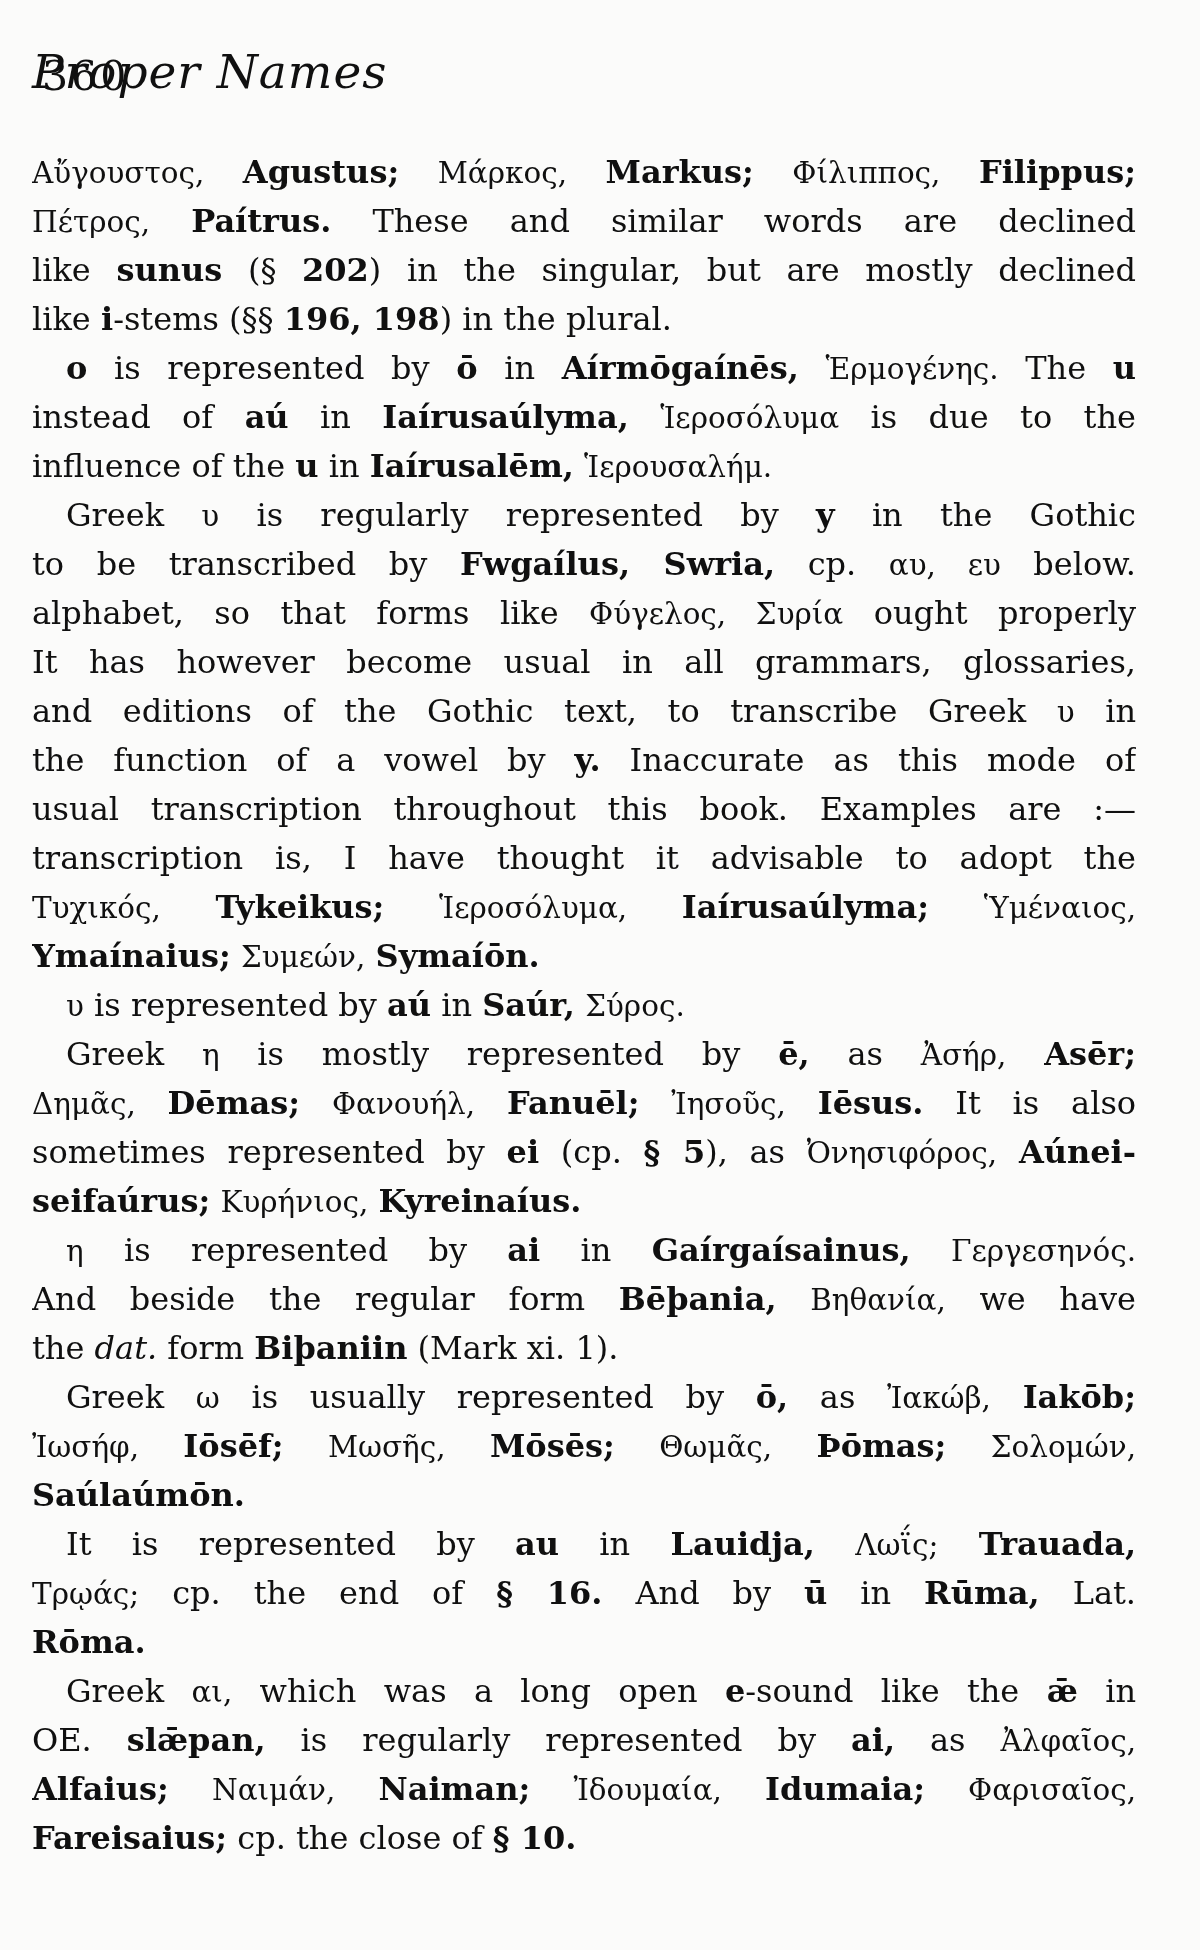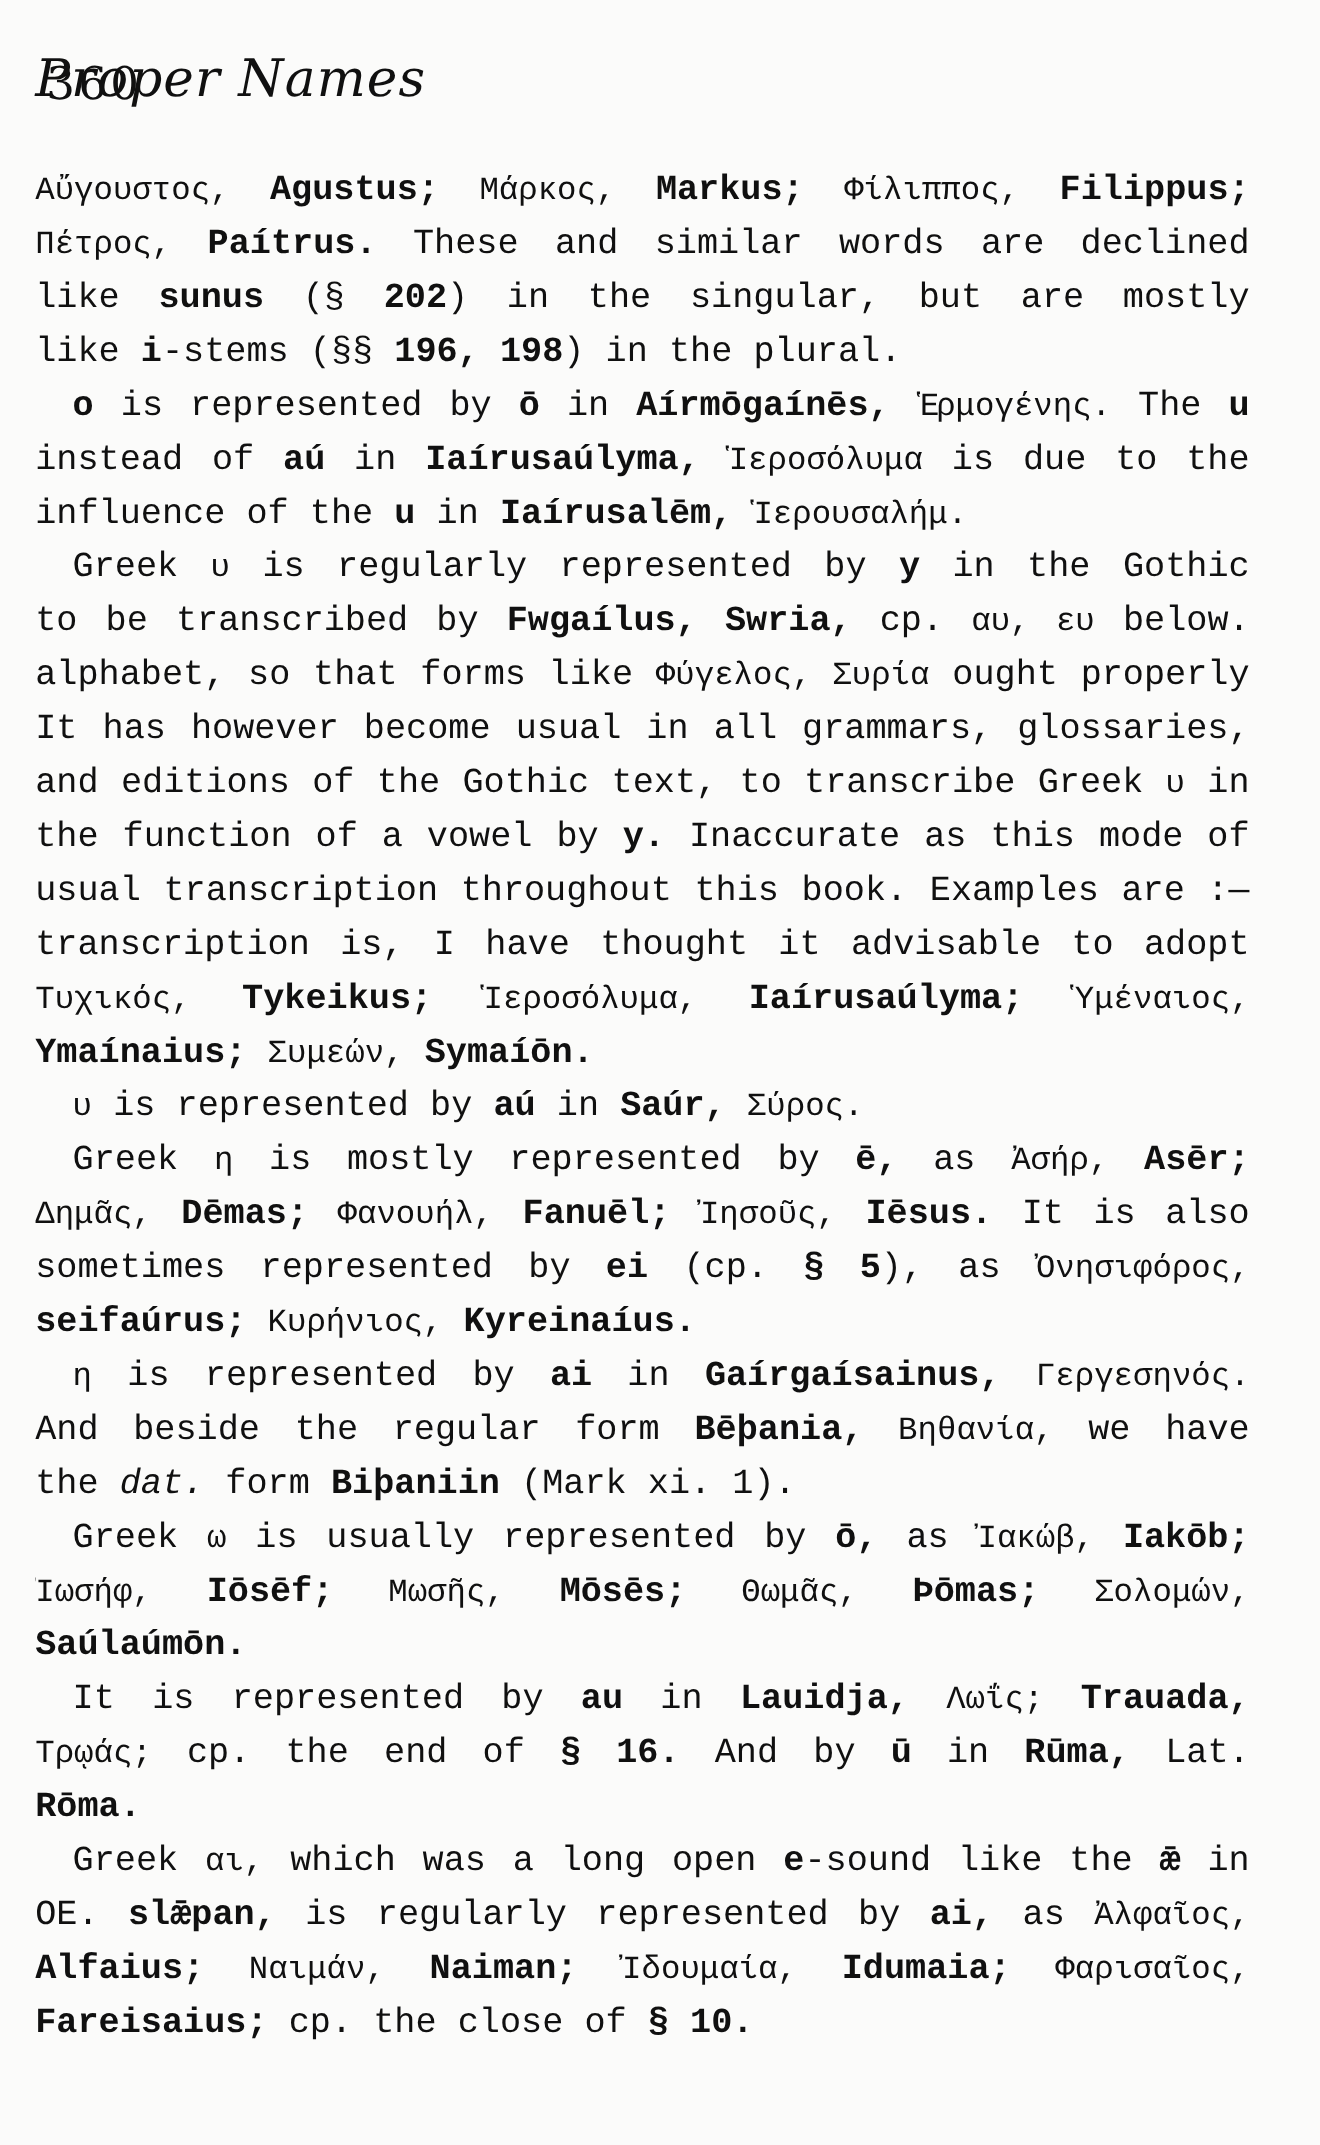--- a/index.html
+++ b/index.html
@@ -37,21 +37,21 @@
     left: 0; right: 0;
     top: 0;
     text-align: left;
     font-style: italic;
     font-size: 47px;
     letter-spacing: 1px;
   }
   .page-body {
     font-size: 32px;
   }
-  .paragraph { margin: 0; font-family: Liberation Mono, monospace; }
+  .paragraph { margin: 0; }
   .line {
     line-height: 49px;
     height: 49px;
     text-align: justify;
     text-align-last: justify;
     overflow: hidden;
   }
   .line.last { text-align-last: left; }
   .line.indent { text-indent: 34px; }
   .s-r { font-weight: normal; }

